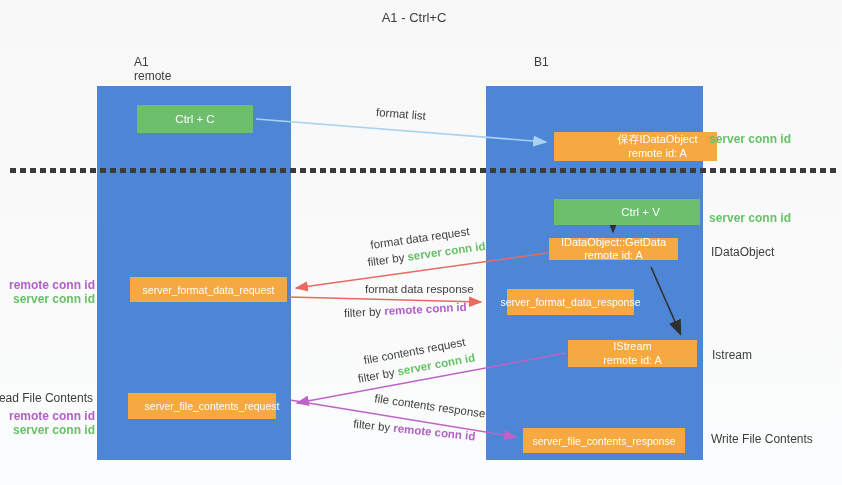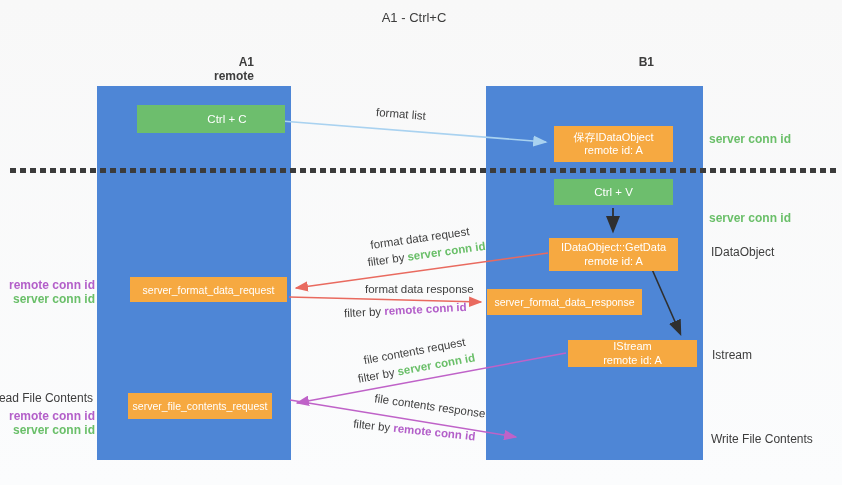--- a/index.html
+++ b/index.html
@@ -18,21 +18,21 @@
     text-align:center;font-size:13px;line-height:20px;color:#3c3c3c;
   }
   .lane{
     position:absolute;top:86px;height:374px;
     background:#4e86d6;
   }
   .lane-a{left:97px;width:194px;}
   .lane-b{left:486px;width:217px;}
   .lane-header{
     position:absolute;top:55px;width:120px;
-    text-align:right;font-size:12px;line-height:14px;color:#3d3d3d;font-weight:bold;
+    text-align:left;font-size:12px;line-height:14px;color:#3d3d3d;
   }
   .node{
     position:absolute;
     display:flex;flex-direction:column;align-items:center;justify-content:center;
     color:#ffffff;text-align:center;white-space:nowrap;
   }
   .node-green{background:#6dbe6d;font-size:11.5px;}
   .node-orange{background:#f6a941;}
   .node-two{font-size:11px;line-height:13.5px;}
   .node-snake{font-size:10.5px;}
@@ -90,55 +90,58 @@
     <line x1="613" y1="208" x2="613" y2="230" stroke="#2f2f2f" stroke-width="1.8" marker-end="url(#m-black)"></line>
     <line x1="548" y1="253" x2="296" y2="288" stroke="#e96a5f" stroke-width="1.5" marker-end="url(#m-red)"></line>
     <line x1="289" y1="297" x2="481" y2="302" stroke="#e96a5f" stroke-width="1.5" marker-end="url(#m-red)"></line>
     <line x1="651" y1="267" x2="680" y2="333" stroke="#2f2f2f" stroke-width="1.6" marker-end="url(#m-black)"></line>
     <line x1="566" y1="353" x2="297" y2="403" stroke="#bf62c8" stroke-width="1.5" marker-end="url(#m-mag)"></line>
     <line x1="290" y1="400" x2="516" y2="437" stroke="#bf62c8" stroke-width="1.5" marker-end="url(#m-mag)"></line>
   </svg>
 
   <div class="dotted-line"></div>
 
-  <div class="node node-green" style="left:137px;top:105px;width:116px;height:28px;padding-left:32px;">
+  <div class="node node-green" style="left:137px;top:105px;width:116px;height:28px;">
     <span>Ctrl + C</span>
   </div>
 
-  <div class="node node-orange node-two" style="left:554px;top:126px;width:119px;height:36px;">
+  <div class="node node-orange node-two" style="left:554px;top:132px;width:119px;height:29px;padding-left:44px;">
     <span>保存IDataObject</span>
     <span>remote id: A</span>
   </div>
 
-  <div class="node node-green" style="left:554px;top:179px;width:119px;height:26px;">
+  <div class="node node-green" style="left:554px;top:199px;width:119px;height:26px;padding-left:27px;">
     <span>Ctrl + V</span>
   </div>
 
-  <div class="node node-orange node-two" style="left:549px;top:238px;width:129px;height:33px;">
+  <div class="node node-orange node-two" style="left:549px;top:238px;width:129px;height:22px;">
     <span>IDataObject::GetData</span>
     <span>remote id: A</span>
   </div>
 
   <div class="node node-orange node-snake" style="left:130px;top:277px;width:157px;height:25px;">
     <span>server_format_data_request</span>
   </div>
 
-  <div class="node node-orange node-snake" style="left:487px;top:289px;width:155px;height:26px;">
+  <div class="node node-orange node-snake" style="left:507px;top:289px;width:127px;height:26px;">
     <span>server_format_data_response</span>
   </div>
 
   <div class="node node-orange node-two" style="left:568px;top:340px;width:129px;height:27px;">
     <span>IStream</span>
     <span>remote id: A</span>
   </div>
 
-  <div class="node node-orange node-snake" style="left:128px;top:393px;width:144px;height:26px;">
+  <div class="node node-orange node-snake" style="left:128px;top:393px;width:128px;height:26px;padding-left:20px;">
     <span>server_file_contents_request</span>
   </div>
 
+  <div class="node node-orange node-snake" style="left:523px;top:428px;width:162px;height:25px;">
+    <span>server_file_contents_response</span>
+  </div>
 
   <div class="side-label green-text" style="left:709px;top:132px;">server conn id</div>
   <div class="side-label green-text" style="left:709px;top:211px;">server conn id</div>
   <div class="side-label" style="left:711px;top:245px;">IDataObject</div>
   <div class="side-label" style="left:712px;top:348px;">Istream</div>
   <div class="side-label" style="left:711px;top:432px;">Write File Contents</div>
 
   <div class="side-label purple-text right-align" style="right:747px;top:278px;">remote conn id</div>
   <div class="side-label green-text right-align" style="right:747px;top:292px;">server conn id</div>
   <div class="side-label right-align" style="right:749px;top:391px;">Read File Contents</div>

